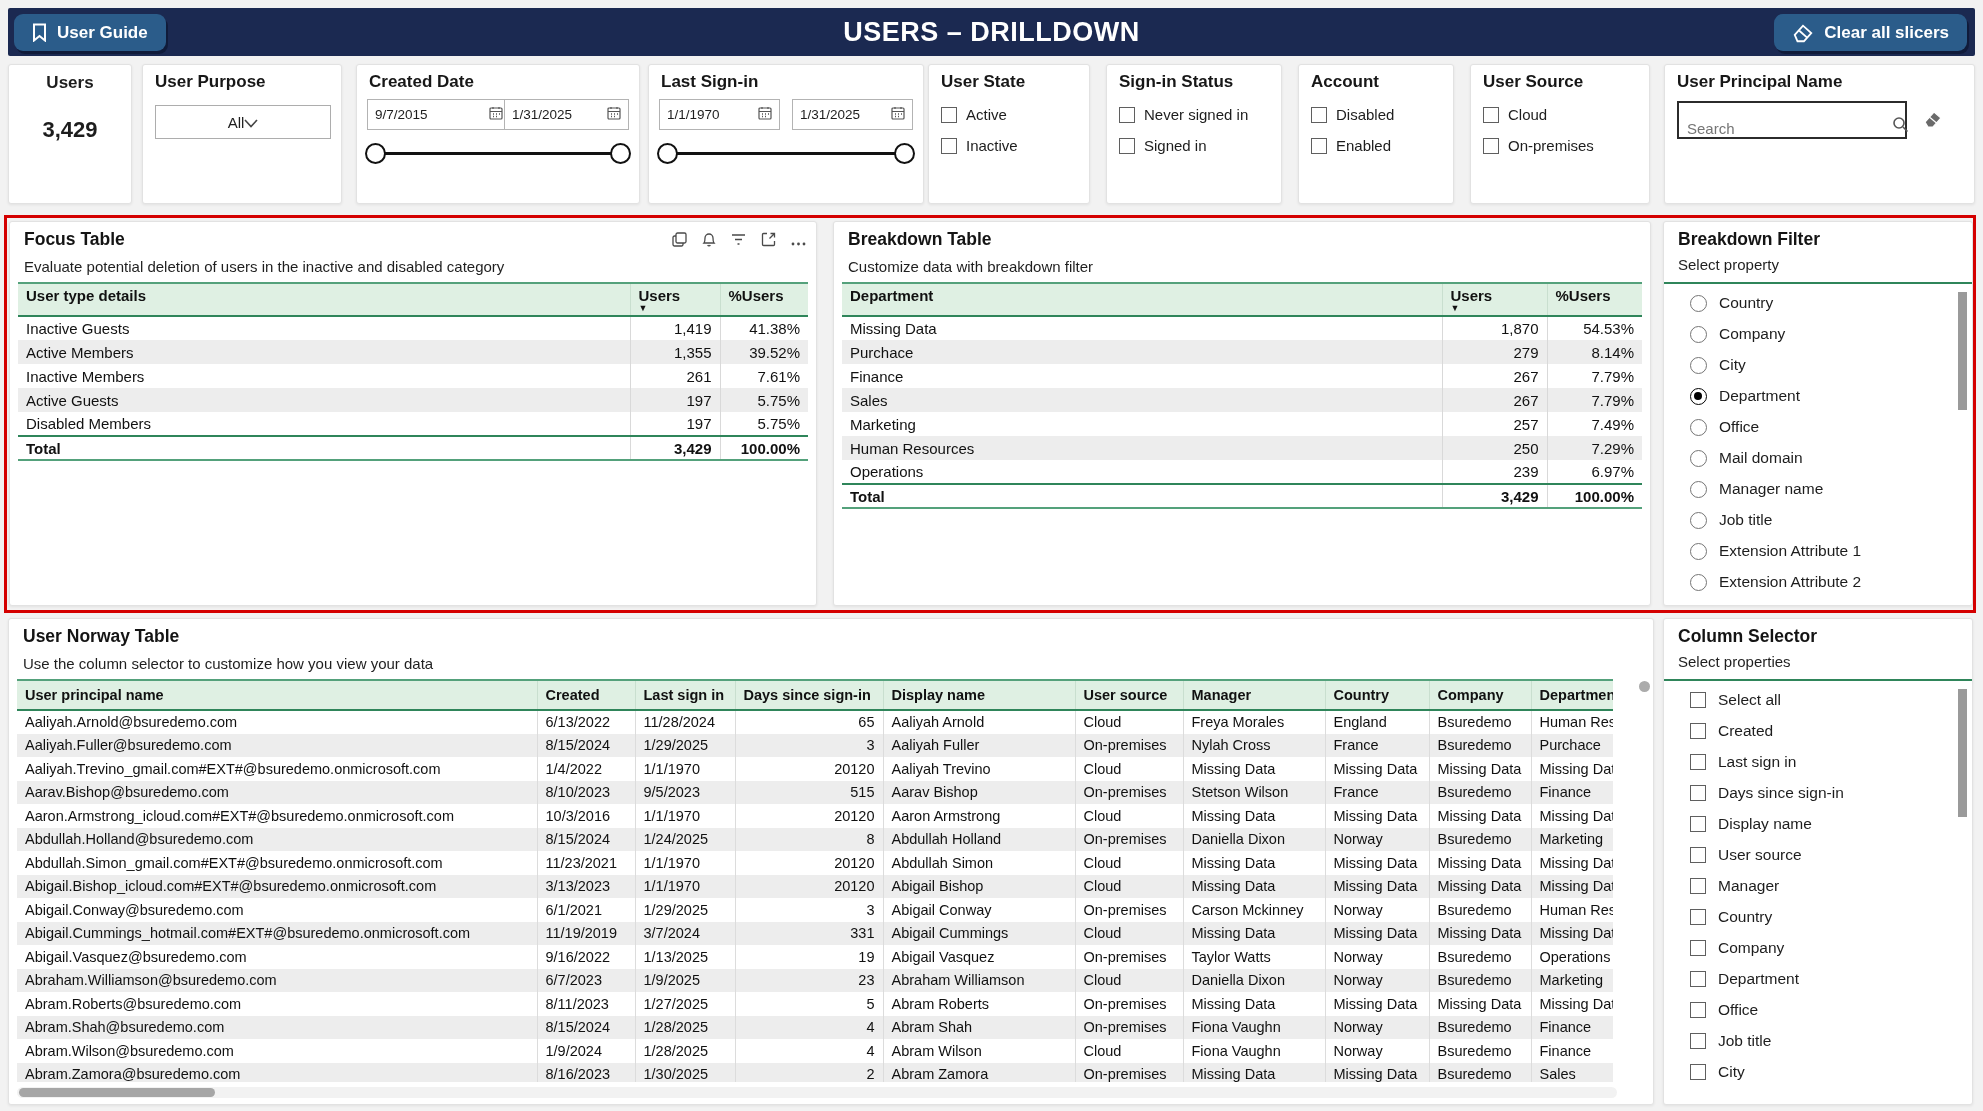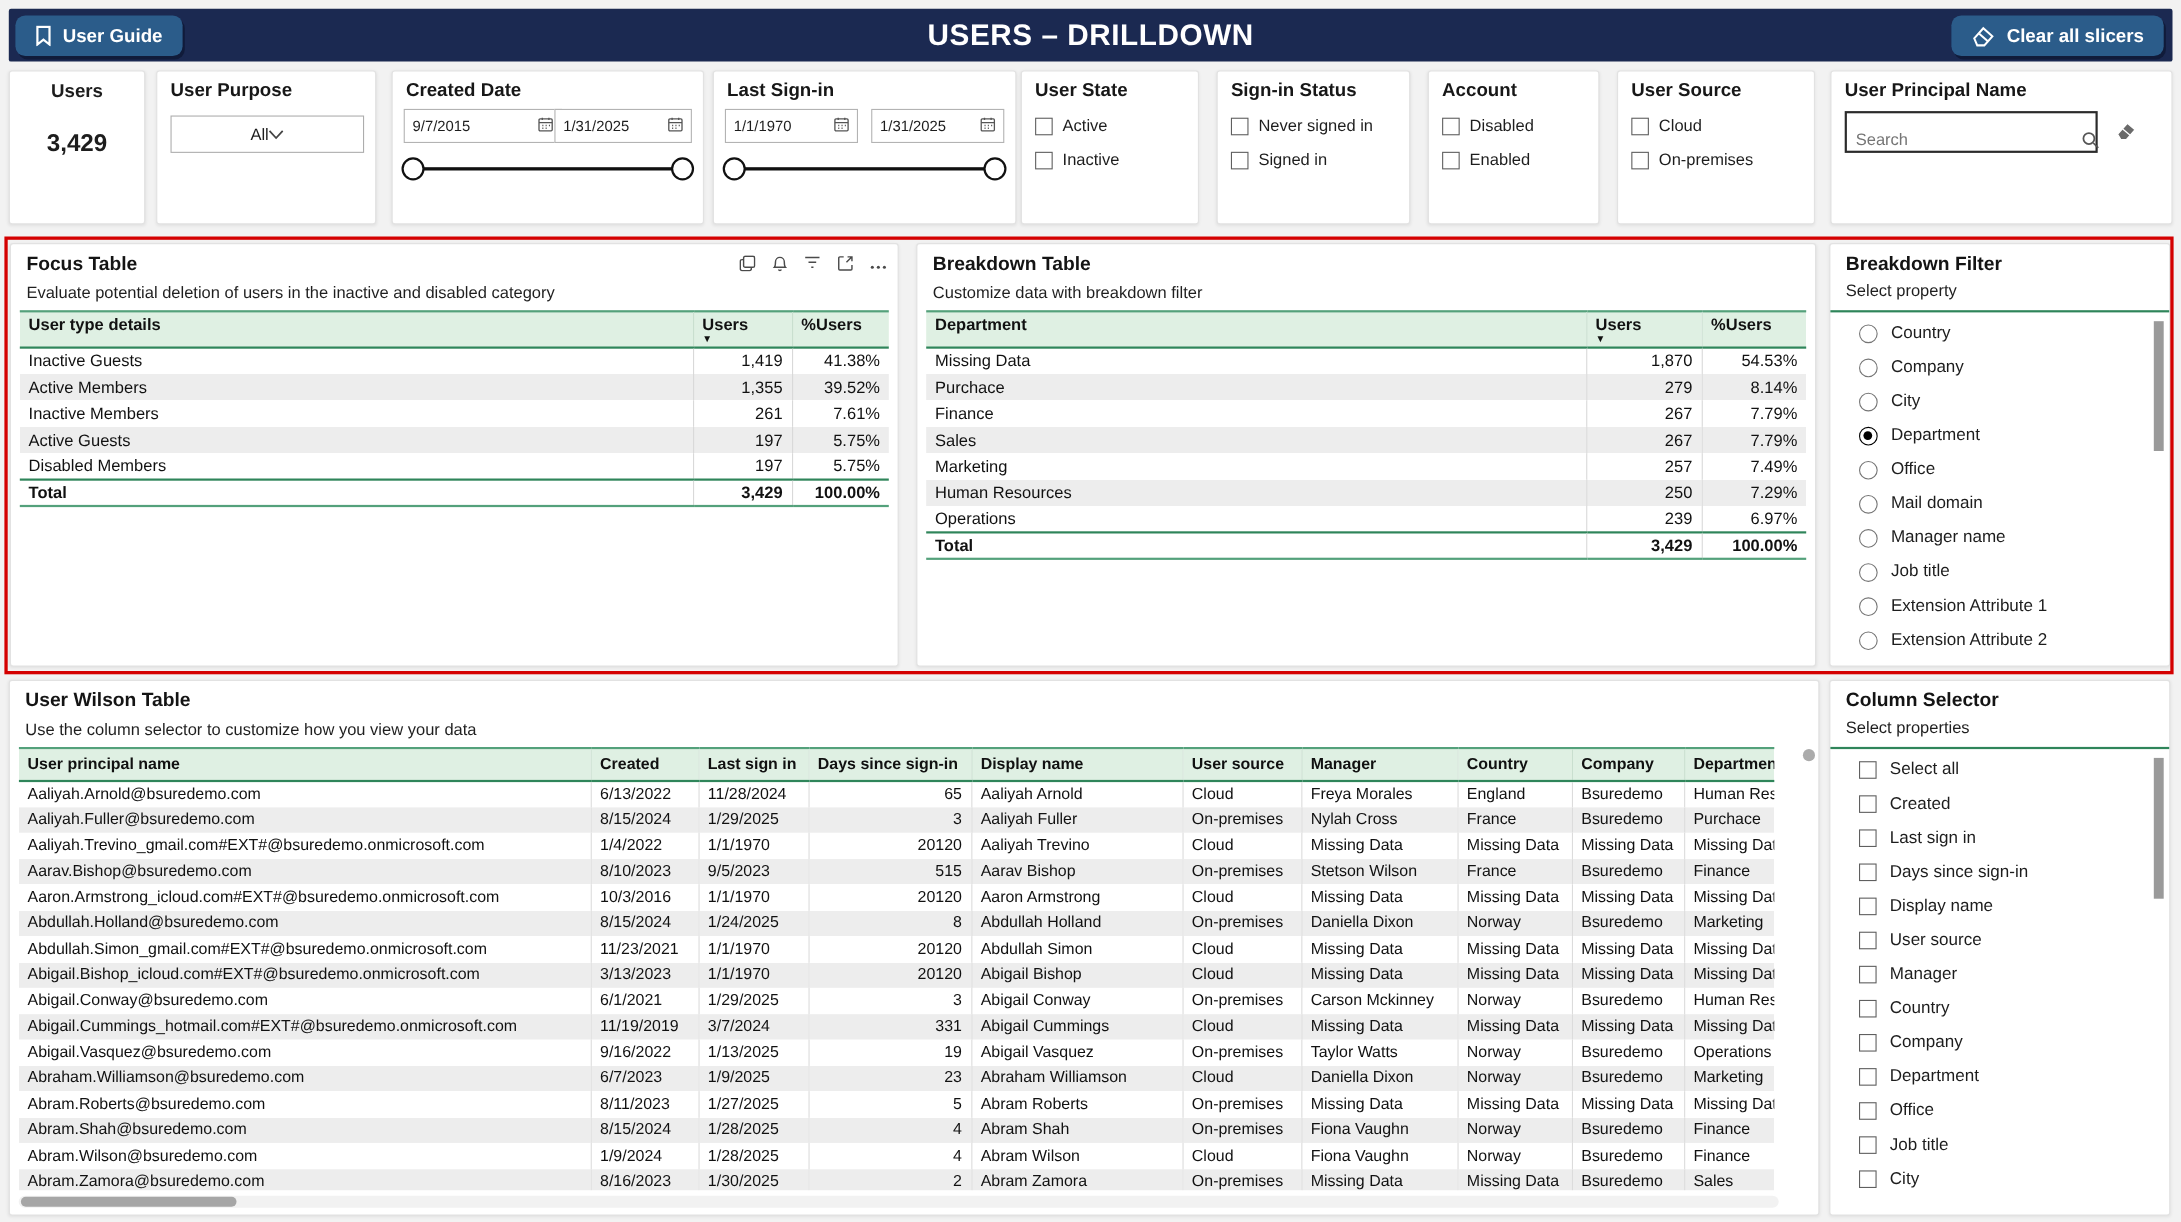--- a/index.html
+++ b/index.html
@@ -17,21 +17,21 @@
   
   .slicer-title { position:absolute; left:12px; top:7px; font-size:17px; font-weight:700; color:#171717; white-space:nowrap; }
   .card-label { position:absolute; left:0; right:0; top:8px; text-align:center; font-size:17px; font-weight:700; }
   .card-value { position:absolute; left:0; right:0; top:52px; text-align:center; font-size:22px; font-weight:700; }
   .dropdown { position:absolute; left:12px; top:40px; width:176px; height:34px; border:1px solid #ADADAD; background:#fff; font-size:15px; display:flex; align-items:center; padding:0 10px; justify-content:center; cursor:pointer; }
   .datebox { position:absolute; top:34px; height:31px; border:1px solid #B3B3B3; background:#fff; font-size:13.5px; display:flex; align-items:center; justify-content:space-between; padding:0 7px; }
   .slider-line { position:absolute; height:3px; background:#111; }
   .slider-handle { position:absolute; width:21px; height:21px; border:2.5px solid #111; border-radius:50%; background:#fff; cursor:pointer; }
   .check-item { position:absolute; left:12px; display:flex; align-items:center; gap:9px; font-size:15px; cursor:pointer; white-space:nowrap; }
   .cbox { width:16px; height:16px; border:1.5px solid #5f5f5f; background:#fff; flex:none; }
-  .searchbox { position:absolute; left:12px; top:36px; width:230px; height:38px; border:2px solid #2b2b2b; background:#fff; display:flex; align-items:flex-start; padding:16px 8px; gap:6px; }
+  .searchbox { position:absolute; left:12px; top:36px; width:230px; height:38px; border:2px solid #2b2b2b; background:#fff; display:flex; align-items:flex-end; padding:0 8px; gap:6px; }
   .searchbox input { flex:1; border:none; outline:none; font-size:15px; color:#444; font-family:inherit; background:transparent; }
   .searchbox input::placeholder { color:#757575; }
 
   
   #red-rect { position:absolute; left:4px; top:215px; width:1972px; height:398px; border:3px solid #D40000; pointer-events:none; z-index:40; }
 
   
   .vis-title { position:absolute; left:14px; top:7px; font-size:17.5px; font-weight:700; color:#141414; }
   .vis-sub { position:absolute; left:14px; top:36px; font-size:15px; color:#1f1f1f; }
   .vis-icons { position:absolute; right:10px; top:10px; display:flex; gap:15px; color:#4a4a4a; }
@@ -406,21 +406,21 @@
           <span class="radio"></span>
           <span>Extension Attribute 2</span>
         </div>
       </div>
     <div class="vscroll" style="top:70px;height:118px;"></div>
   </div>
 
   <div id="red-rect"></div>
 
   <div class="panel" style="left:8px;top:618px;width:1646px;height:487px;">
-    <div class="vis-title">User Wilson Table</div>
+    <div class="vis-title">User Norway Table</div>
     <div class="vis-sub">Use the column selector to customize how you view your data</div>
     <div style="position:absolute;left:8px;top:60px;width:1600px;height:403px;overflow:hidden;">
       <table class="dtbl" style="width:1596px;">
         <colgroup>
           <col style="width:520px">
             <col style="width:98px">
             <col style="width:100px">
             <col style="width:148px">
             <col style="width:192px">
           <col style="width:108px">

